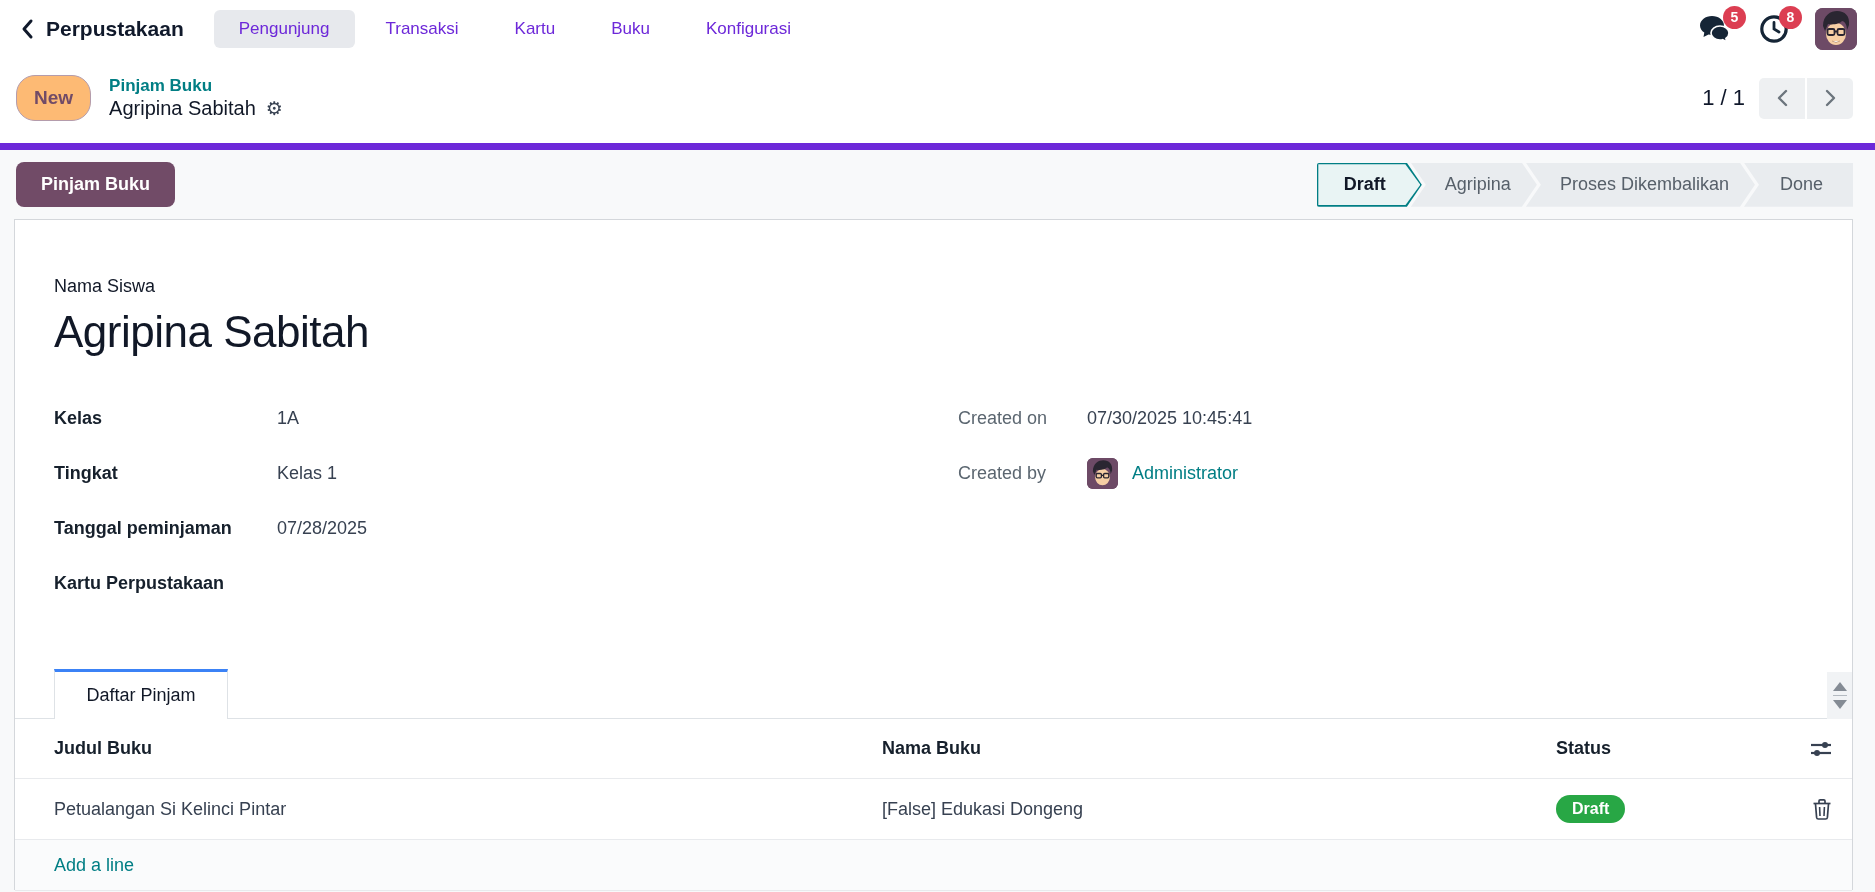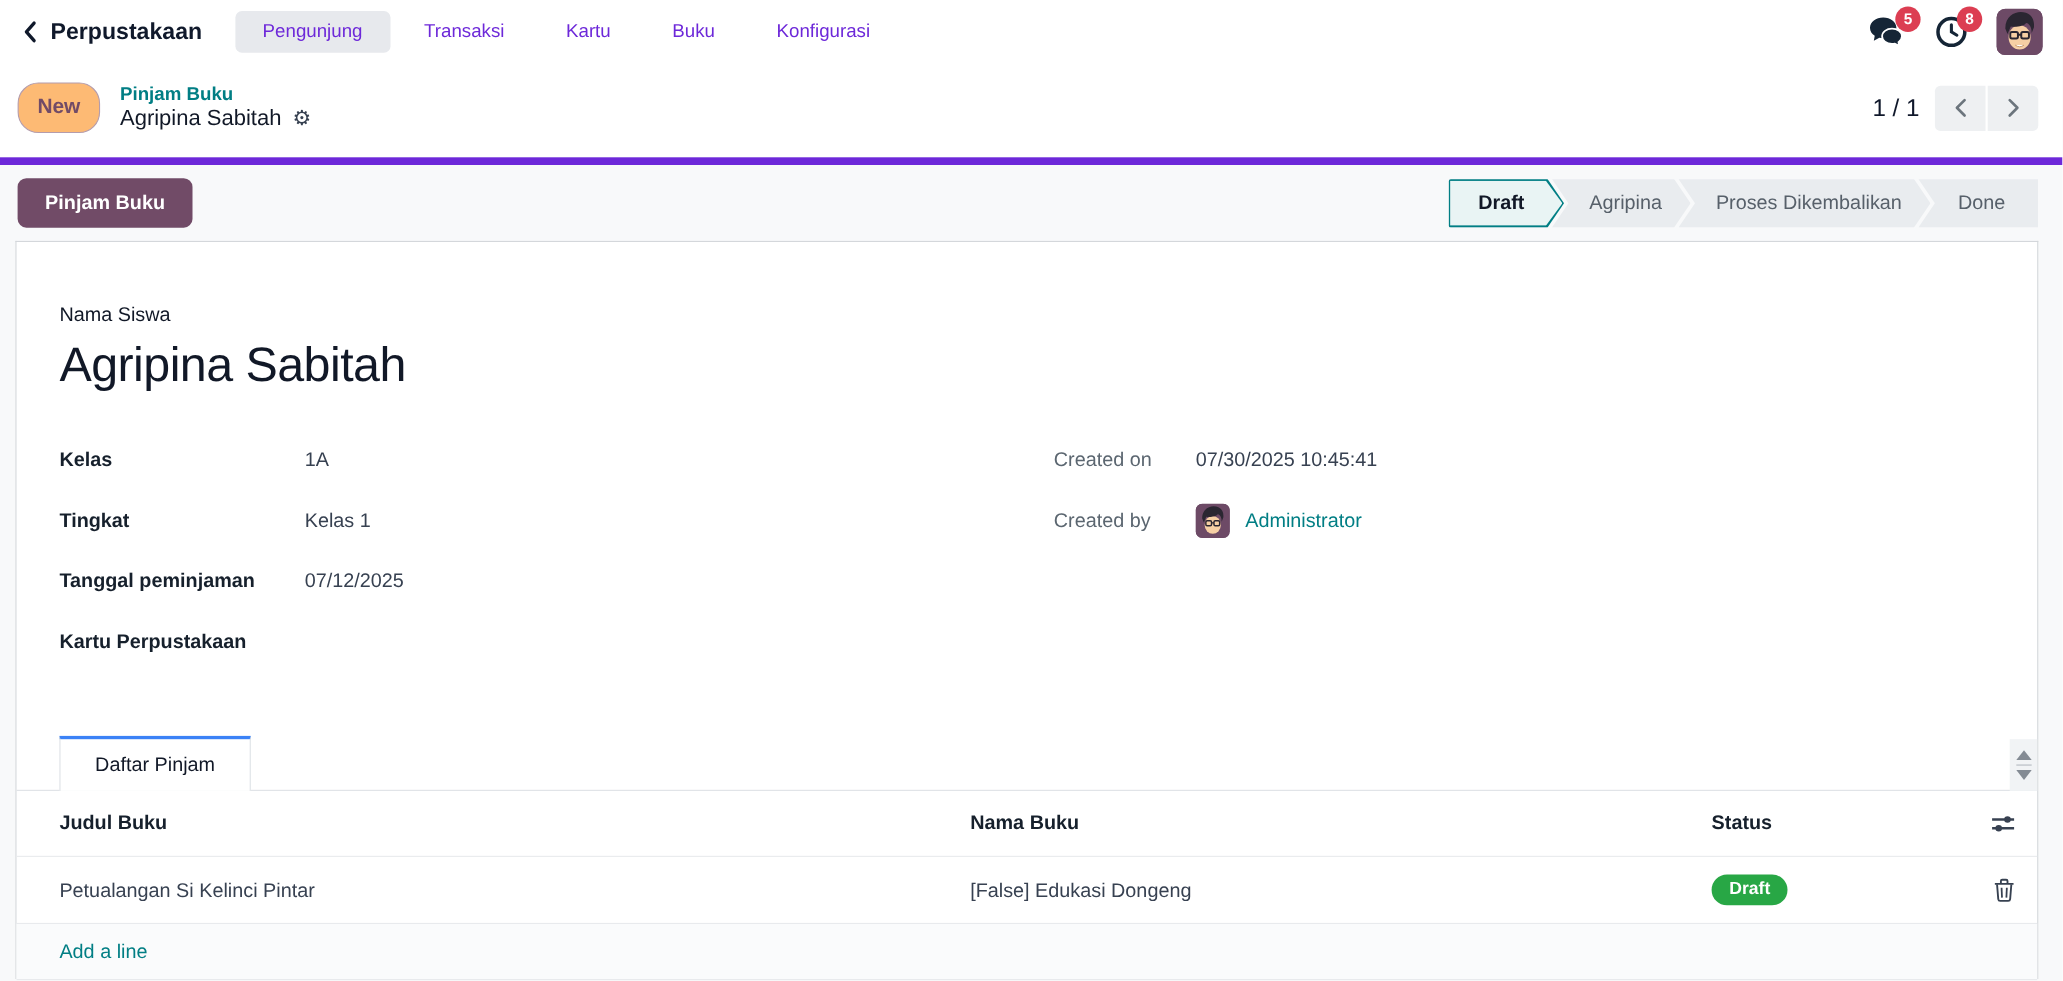--- a/index.html
+++ b/index.html
@@ -192,21 +192,21 @@
           <div class="frow">
             <span class="flabel">Kelas</span>
             <span class="fvalue">1A</span>
           </div>
           <div class="frow">
             <span class="flabel">Tingkat</span>
             <span class="fvalue">Kelas 1</span>
           </div>
           <div class="frow">
             <span class="flabel">Tanggal peminjaman</span>
-            <span class="fvalue">07/12/2025</span>
+            <span class="fvalue">07/28/2025</span>
           </div>
           <div class="frow">
             <span class="flabel">Kartu Perpustakaan</span>
             <span class="fvalue"></span>
           </div>
         </div>
         <div class="col-right">
           <div class="frow">
             <span class="flabel-r">Created on</span>
             <span class="fvalue-dark">07/30/2025 10:45:41</span>

